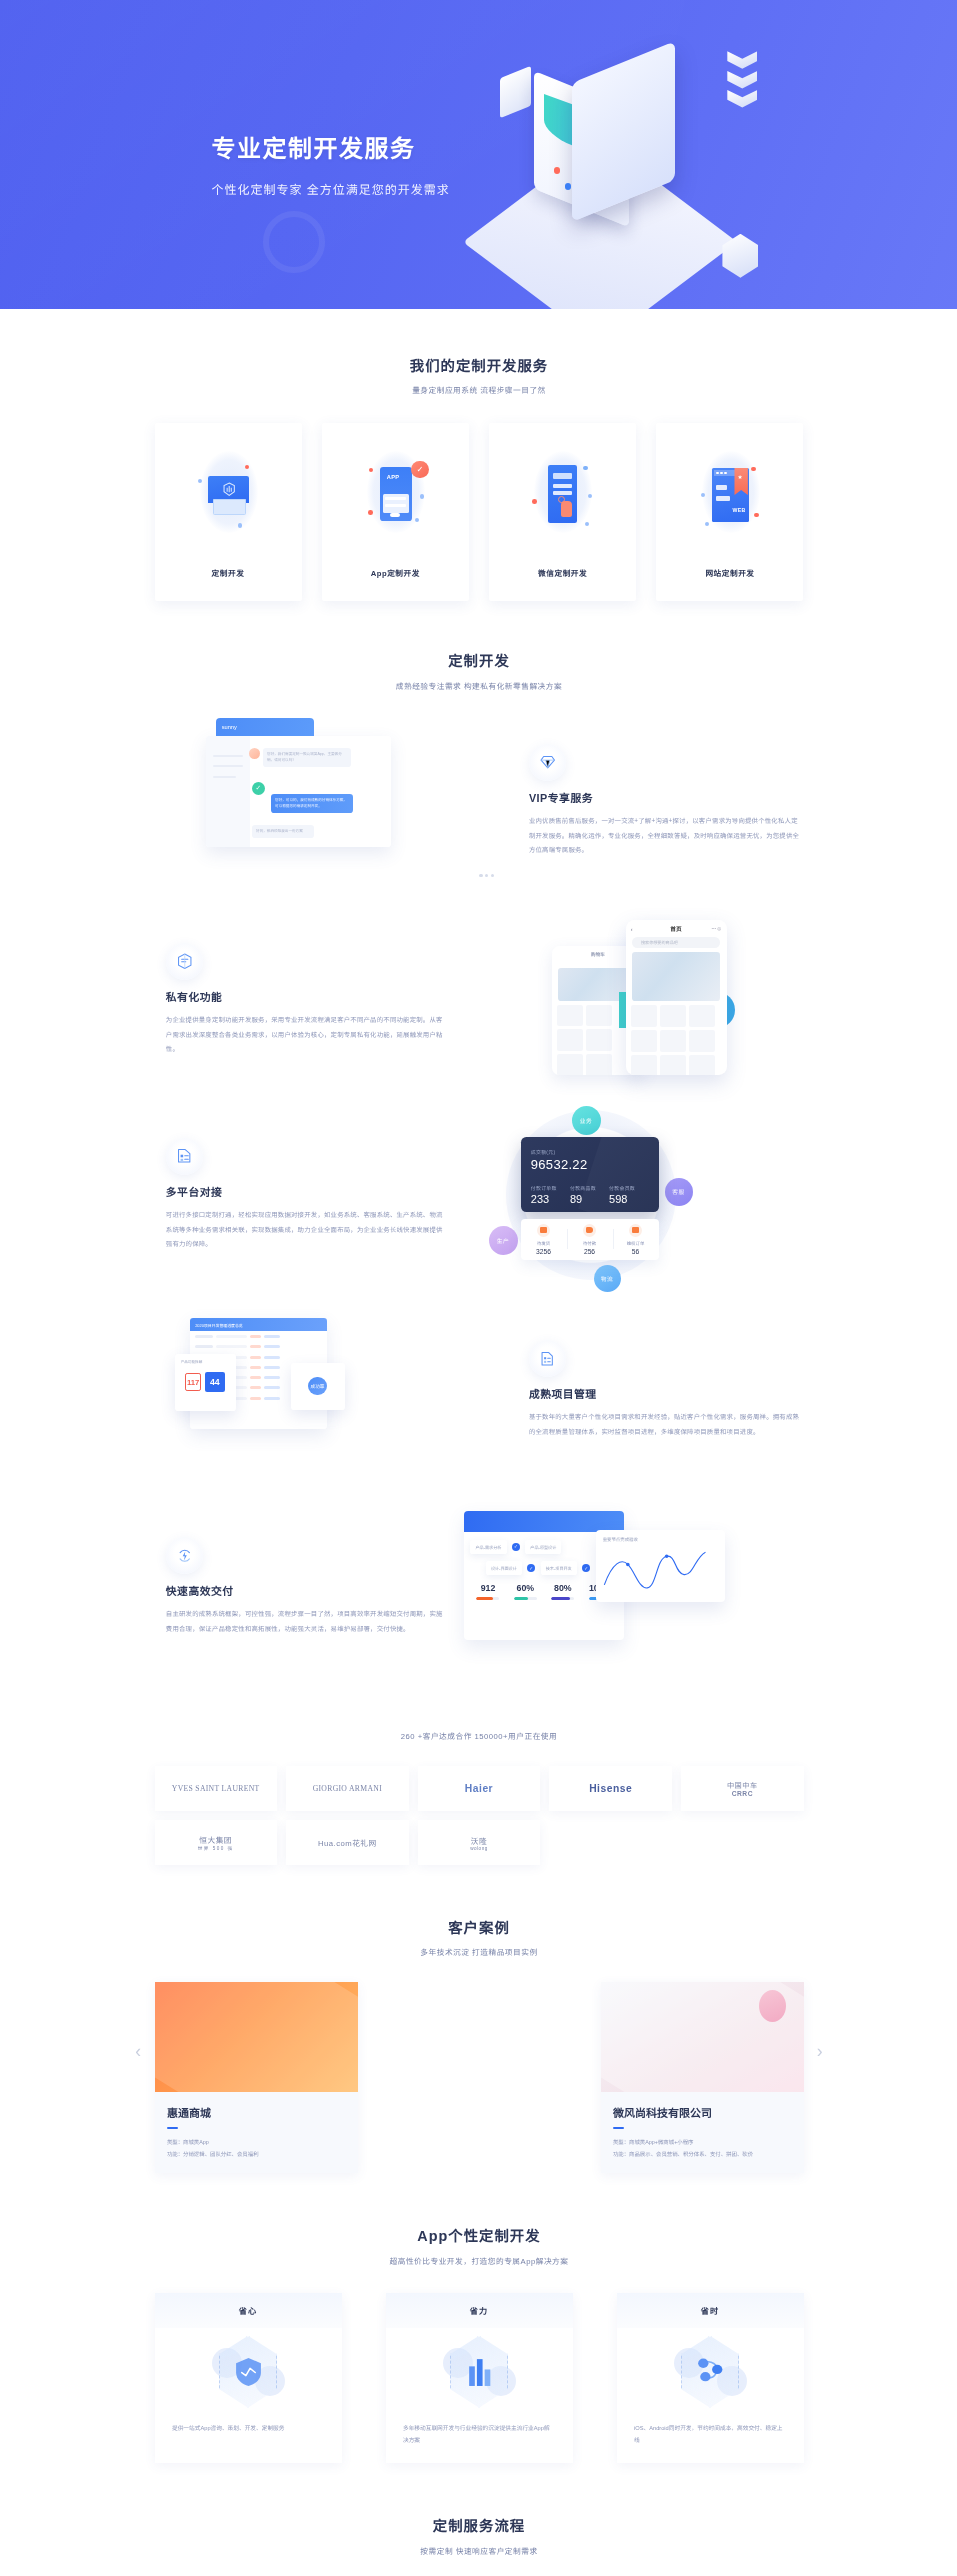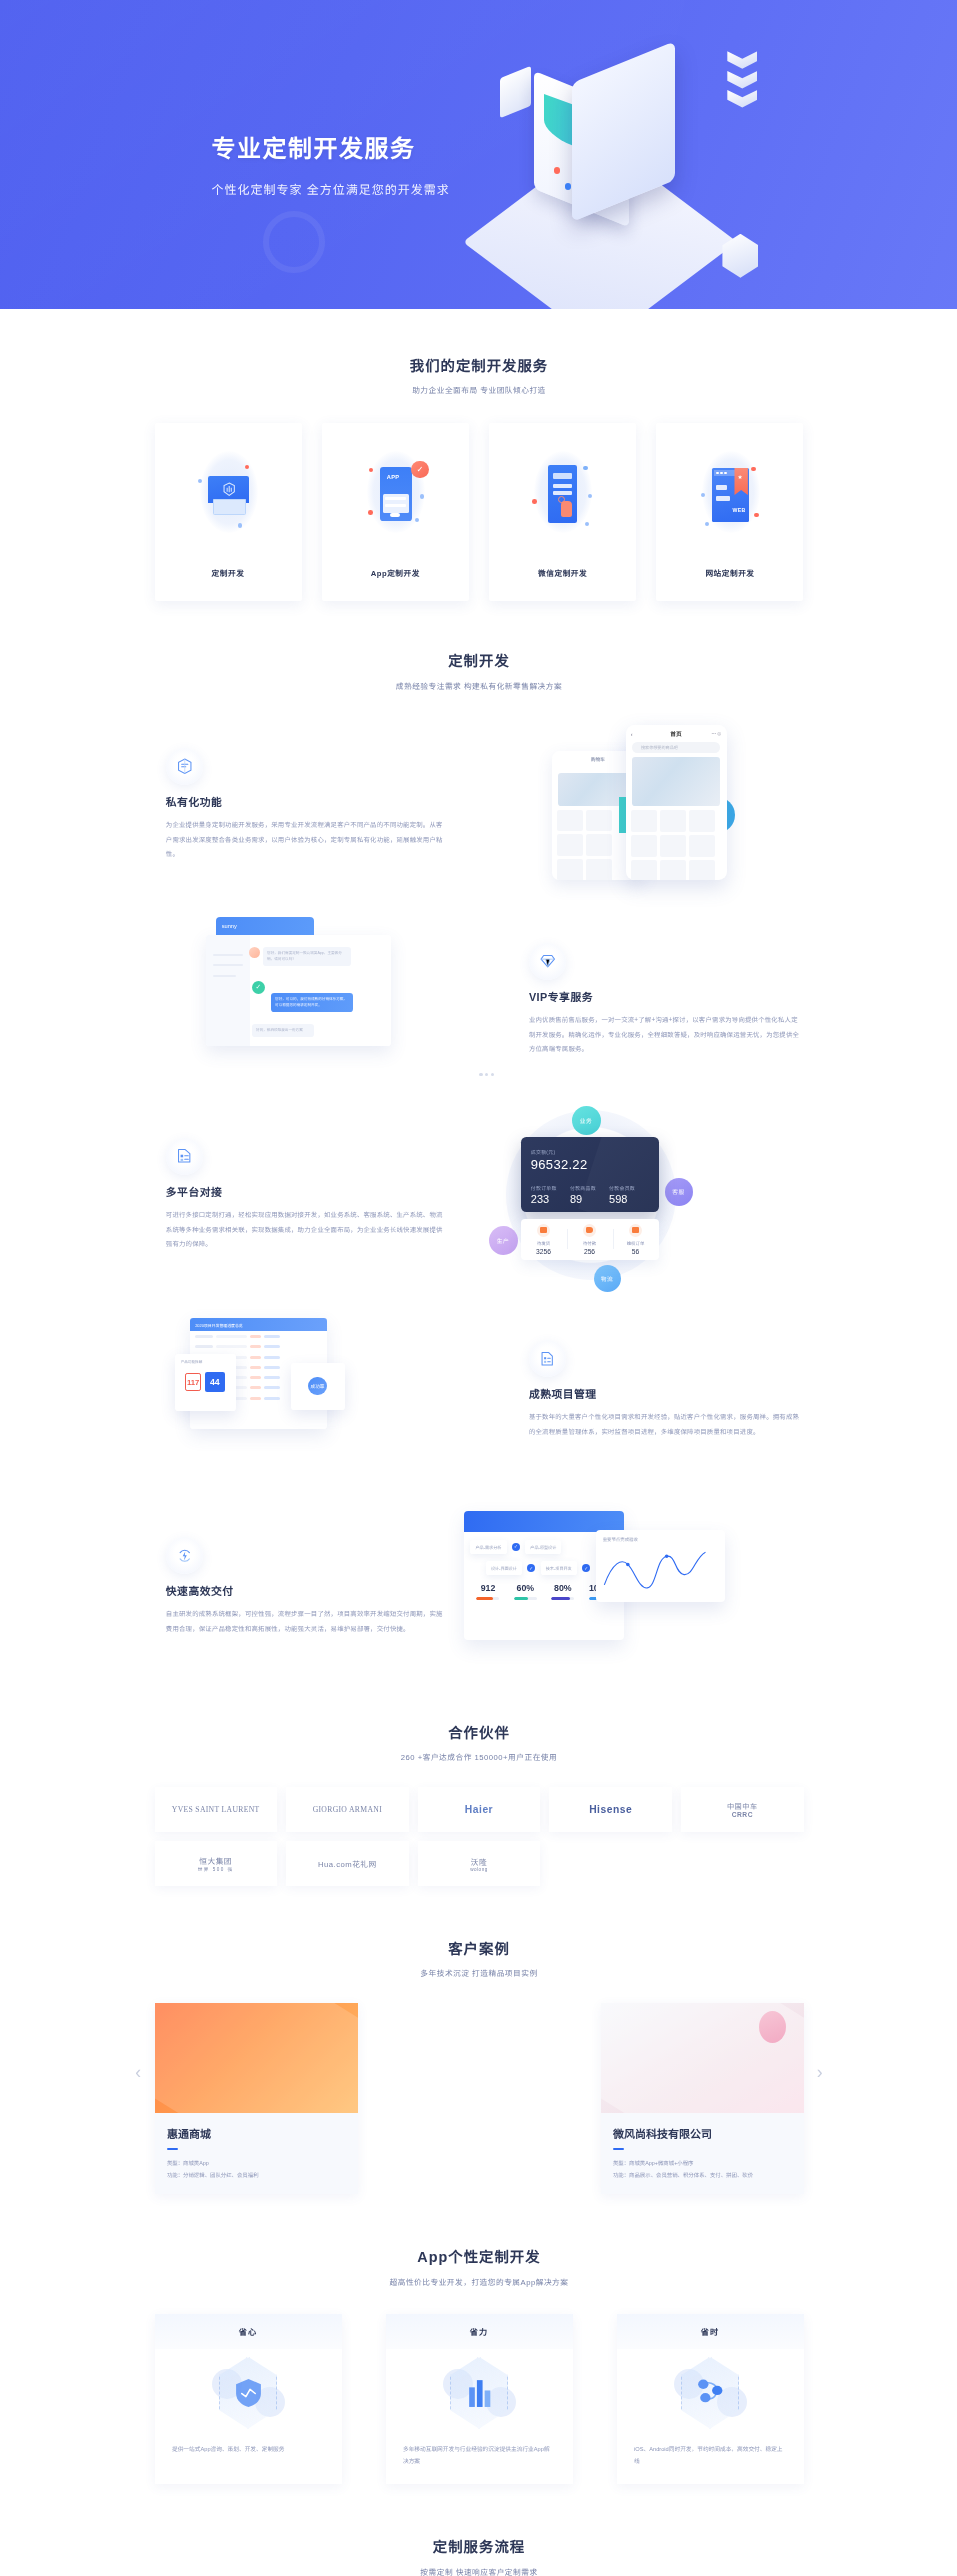--- a/index.html
+++ b/index.html
@@ -377,21 +377,21 @@
         <div class="iso-cube"></div>
         <div class="dot-red" style="left:59px; top:126px;"></div>
         <div class="dot-blue" style="left:70px; top:142px;"></div>
       </div>
     </div>
   </section>
 
   <section class="section services">
     <div class="sec-head">
       <h2 class="sec-title">我们的定制开发服务</h2>
-      <p class="sec-sub">助力企业全面布局 专业团队倾心打造</p>
+      <p class="sec-sub">量身定制应用系统 流程步骤一目了然</p>
     </div>
     <div class="svc-grid">
 
       <div class="svc-card">
         <div class="svc-art">
           <div class="svc-blob"></div>
           <div style="position:absolute;left:18.5px;top:29px;width:41px;height:27px;background:linear-gradient(170deg,#3d7ff7,#2f6bf2);border-radius:2.1px 2.1px 0 0;"></div>
           <div style="position:absolute;left:23px;top:52px;width:33px;height:15.5px;background:#dce9fd;border:1px solid #bcd6fb;border-radius:0 0 1.5px 1.5px;"></div>
           <svg style="position:absolute;left:33px;top:35px;" width="12.4" height="14.4" viewBox="0 0 24 28">
               <path d="M12 2 L22 7 V19 L12 26 L2 19 V7 Z" fill="none" stroke="#dce9fd" stroke-width="2"></path>
@@ -462,70 +462,20 @@
 
     </div>
   </section>
 
   <section class="section custom-dev">
     <div class="sec-head">
       <h2 class="sec-title">定制开发</h2>
       <p class="sec-sub">成熟经验专注需求 构建私有化新零售解决方案</p>
     </div>
 
-    <div class="feat-row" style="margin-top:29px;">
-      <div class="feat-text left-pad">
-        <div class="feat-icon-wrap">
-          <svg width="15.5" height="16.5" viewBox="0 0 30 32">
-              <path d="M15 2 L27 8.5 V23.5 L15 30 L3 23.5 V8.5 Z" fill="none" stroke="#5c93f5" stroke-width="2"></path>
-              <path d="M9 12 h12 M9 17 h8" stroke="#5c93f5" stroke-width="2" stroke-linecap="round"></path>
-              <path d="M15 2 L15 30" stroke="#bcd6fb" stroke-width="1.5"></path>
-            </svg>
-        </div>
-        <div class="feat-title">私有化功能</div>
-        <div class="feat-desc">为企业提供量身定制功能开发服务，采用专业开发流程满足客户不同产品的不同功能定制。从客户需求出发深度整合各类业务需求，以用户体验为核心，定制专属私有化功能，延展触发用户粘性。</div>
-      </div>
-      <div class="feat-art">
-        <div class="mock-circle-bg"></div>
-        <div class="mock-back">
-          <div class="mock-phone-bar" style="font-size:4.6px;color:#98a0b8;">购物车</div>
-          <div class="mock-hero-img" style="height:33px;"></div>
-          <div class="mock-grid">
-            <div class="mock-cell"></div>
-              <div class="mock-cell"></div>
-              <div class="mock-cell"></div>
-            <div class="mock-cell"></div>
-              <div class="mock-cell"></div>
-              <div class="mock-cell"></div>
-          </div>
-        </div>
-        <div class="mock-teal"></div>
-        <div class="mock-phone">
-          <div class="mock-phone-bar">
-            <span style="position:absolute;left:5.2px;color:#99a;">‹</span>
-            <span>首页</span>
-            <span style="position:absolute;right:5.2px;color:#99a;font-size:4.6px;">⋯ ◎</span>
-          </div>
-          <div class="mock-search">搜索你想要的商品吧</div>
-          <div class="mock-hero-img"></div>
-          <div class="mock-grid">
-            <div class="mock-cell"></div>
-              <div class="mock-cell"></div>
-              <div class="mock-cell"></div>
-            <div class="mock-cell"></div>
-              <div class="mock-cell"></div>
-              <div class="mock-cell"></div>
-            <div class="mock-cell"></div>
-              <div class="mock-cell"></div>
-              <div class="mock-cell"></div>
-          </div>
-        </div>
-      </div>
-    </div>
-
     <div class="feat-row rev" style="margin-top:25px;">
       <div class="feat-text" style="padding-left:14.4px;">
         <div class="feat-icon-wrap">
           <svg width="15.5" height="14.4" viewBox="0 0 30 28">
               <path d="M7 3 H23 L28 10 L15 25 L2 10 Z" fill="none" stroke="#5c93f5" stroke-width="2" stroke-linejoin="round"></path>
               <path d="M2 10 H28 M11 10 L15 25 L19 10" stroke="#9cc2f8" stroke-width="1.6"></path>
             </svg>
         </div>
         <div class="feat-title">VIP专享服务</div>
         <div class="feat-desc">业内优质售前售后服务，一对一交流+了解+沟通+探讨，以客户需求为导向提供个性化私人定制开发服务。精确化运作，专业化服务，全程细致答疑，及时响应确保运营无忧，为您提供全方位高端专属服务。</div>
@@ -540,20 +490,70 @@
         <div class="chat-bubble blue" style="left:96px;top:78px;width:82px;">您好，可以的。我们有成熟的分销体系方案，可以根据您的需求定制开发。</div>
         <div class="chat-bubble" style="left:77px;top:109px;width:62px;">好的，那麻烦帮我出一份方案</div>
         <div style="position:absolute;left:38px;top:39px;width:30px;height:2.6px;background:#e9edf6;border-radius:1.5px;"></div>
         <div style="position:absolute;left:38px;top:49px;width:30px;height:2.6px;background:#e9edf6;border-radius:1.5px;"></div>
         <div style="position:absolute;left:38px;top:60px;width:23px;height:2.6px;background:#e9edf6;border-radius:1.5px;"></div>
         <div class="chat-dots">
             <i></i>
             <i></i>
             <i></i>
           </div>
+      </div>
+    </div>
+
+    <div class="feat-row" style="margin-top:29px;">
+      <div class="feat-text left-pad">
+        <div class="feat-icon-wrap">
+          <svg width="15.5" height="16.5" viewBox="0 0 30 32">
+              <path d="M15 2 L27 8.5 V23.5 L15 30 L3 23.5 V8.5 Z" fill="none" stroke="#5c93f5" stroke-width="2"></path>
+              <path d="M9 12 h12 M9 17 h8" stroke="#5c93f5" stroke-width="2" stroke-linecap="round"></path>
+              <path d="M15 2 L15 30" stroke="#bcd6fb" stroke-width="1.5"></path>
+            </svg>
+        </div>
+        <div class="feat-title">私有化功能</div>
+        <div class="feat-desc">为企业提供量身定制功能开发服务，采用专业开发流程满足客户不同产品的不同功能定制。从客户需求出发深度整合各类业务需求，以用户体验为核心，定制专属私有化功能，延展触发用户粘性。</div>
+      </div>
+      <div class="feat-art">
+        <div class="mock-circle-bg"></div>
+        <div class="mock-back">
+          <div class="mock-phone-bar" style="font-size:4.6px;color:#98a0b8;">购物车</div>
+          <div class="mock-hero-img" style="height:33px;"></div>
+          <div class="mock-grid">
+            <div class="mock-cell"></div>
+              <div class="mock-cell"></div>
+              <div class="mock-cell"></div>
+            <div class="mock-cell"></div>
+              <div class="mock-cell"></div>
+              <div class="mock-cell"></div>
+          </div>
+        </div>
+        <div class="mock-teal"></div>
+        <div class="mock-phone">
+          <div class="mock-phone-bar">
+            <span style="position:absolute;left:5.2px;color:#99a;">‹</span>
+            <span>首页</span>
+            <span style="position:absolute;right:5.2px;color:#99a;font-size:4.6px;">⋯ ◎</span>
+          </div>
+          <div class="mock-search">搜索你想要的商品吧</div>
+          <div class="mock-hero-img"></div>
+          <div class="mock-grid">
+            <div class="mock-cell"></div>
+              <div class="mock-cell"></div>
+              <div class="mock-cell"></div>
+            <div class="mock-cell"></div>
+              <div class="mock-cell"></div>
+              <div class="mock-cell"></div>
+            <div class="mock-cell"></div>
+              <div class="mock-cell"></div>
+              <div class="mock-cell"></div>
+          </div>
+        </div>
       </div>
     </div>
 
     <div class="feat-row" style="margin-top:25px;">
       <div class="feat-text left-pad">
         <div class="feat-icon-wrap">
           <svg width="14.4" height="15.5" viewBox="0 0 28 30">
               <path d="M3 3 H16 L25 11 V27 H3 Z" fill="none" stroke="#5c93f5" stroke-width="2" stroke-linejoin="round"></path>
               <rect x="7" y="13" width="5" height="5" fill="#5c93f5"></rect>
               <rect x="7" y="21" width="5" height="4" fill="#9cc2f8"></rect>
@@ -743,21 +743,20 @@
             <circle cx="48" cy="38" r="3.5" fill="#2f6bf2"></circle>
             <circle cx="124" cy="22" r="3.5" fill="#2f6bf2"></circle>
           </svg>
         </div>
       </div>
     </div>
   </section>
 
   <section class="section partners">
     <div class="sec-head">
-      <h2 class="sec-title">合作伙伴</h2>
       <p class="sec-sub">260 +客户达成合作 150000+用户正在使用</p>
     </div>
     <div class="plogo-grid">
       <div class="plogo serif">YVES SAINT LAURENT</div>
       <div class="plogo serif">GIORGIO ARMANI</div>
       <div class="plogo haier">Haier</div>
       <div class="plogo hisense">Hisense</div>
       <div class="plogo">
         <div style="text-align:center;">
           <span style="font-size:7.2px;">中国中车</span>

